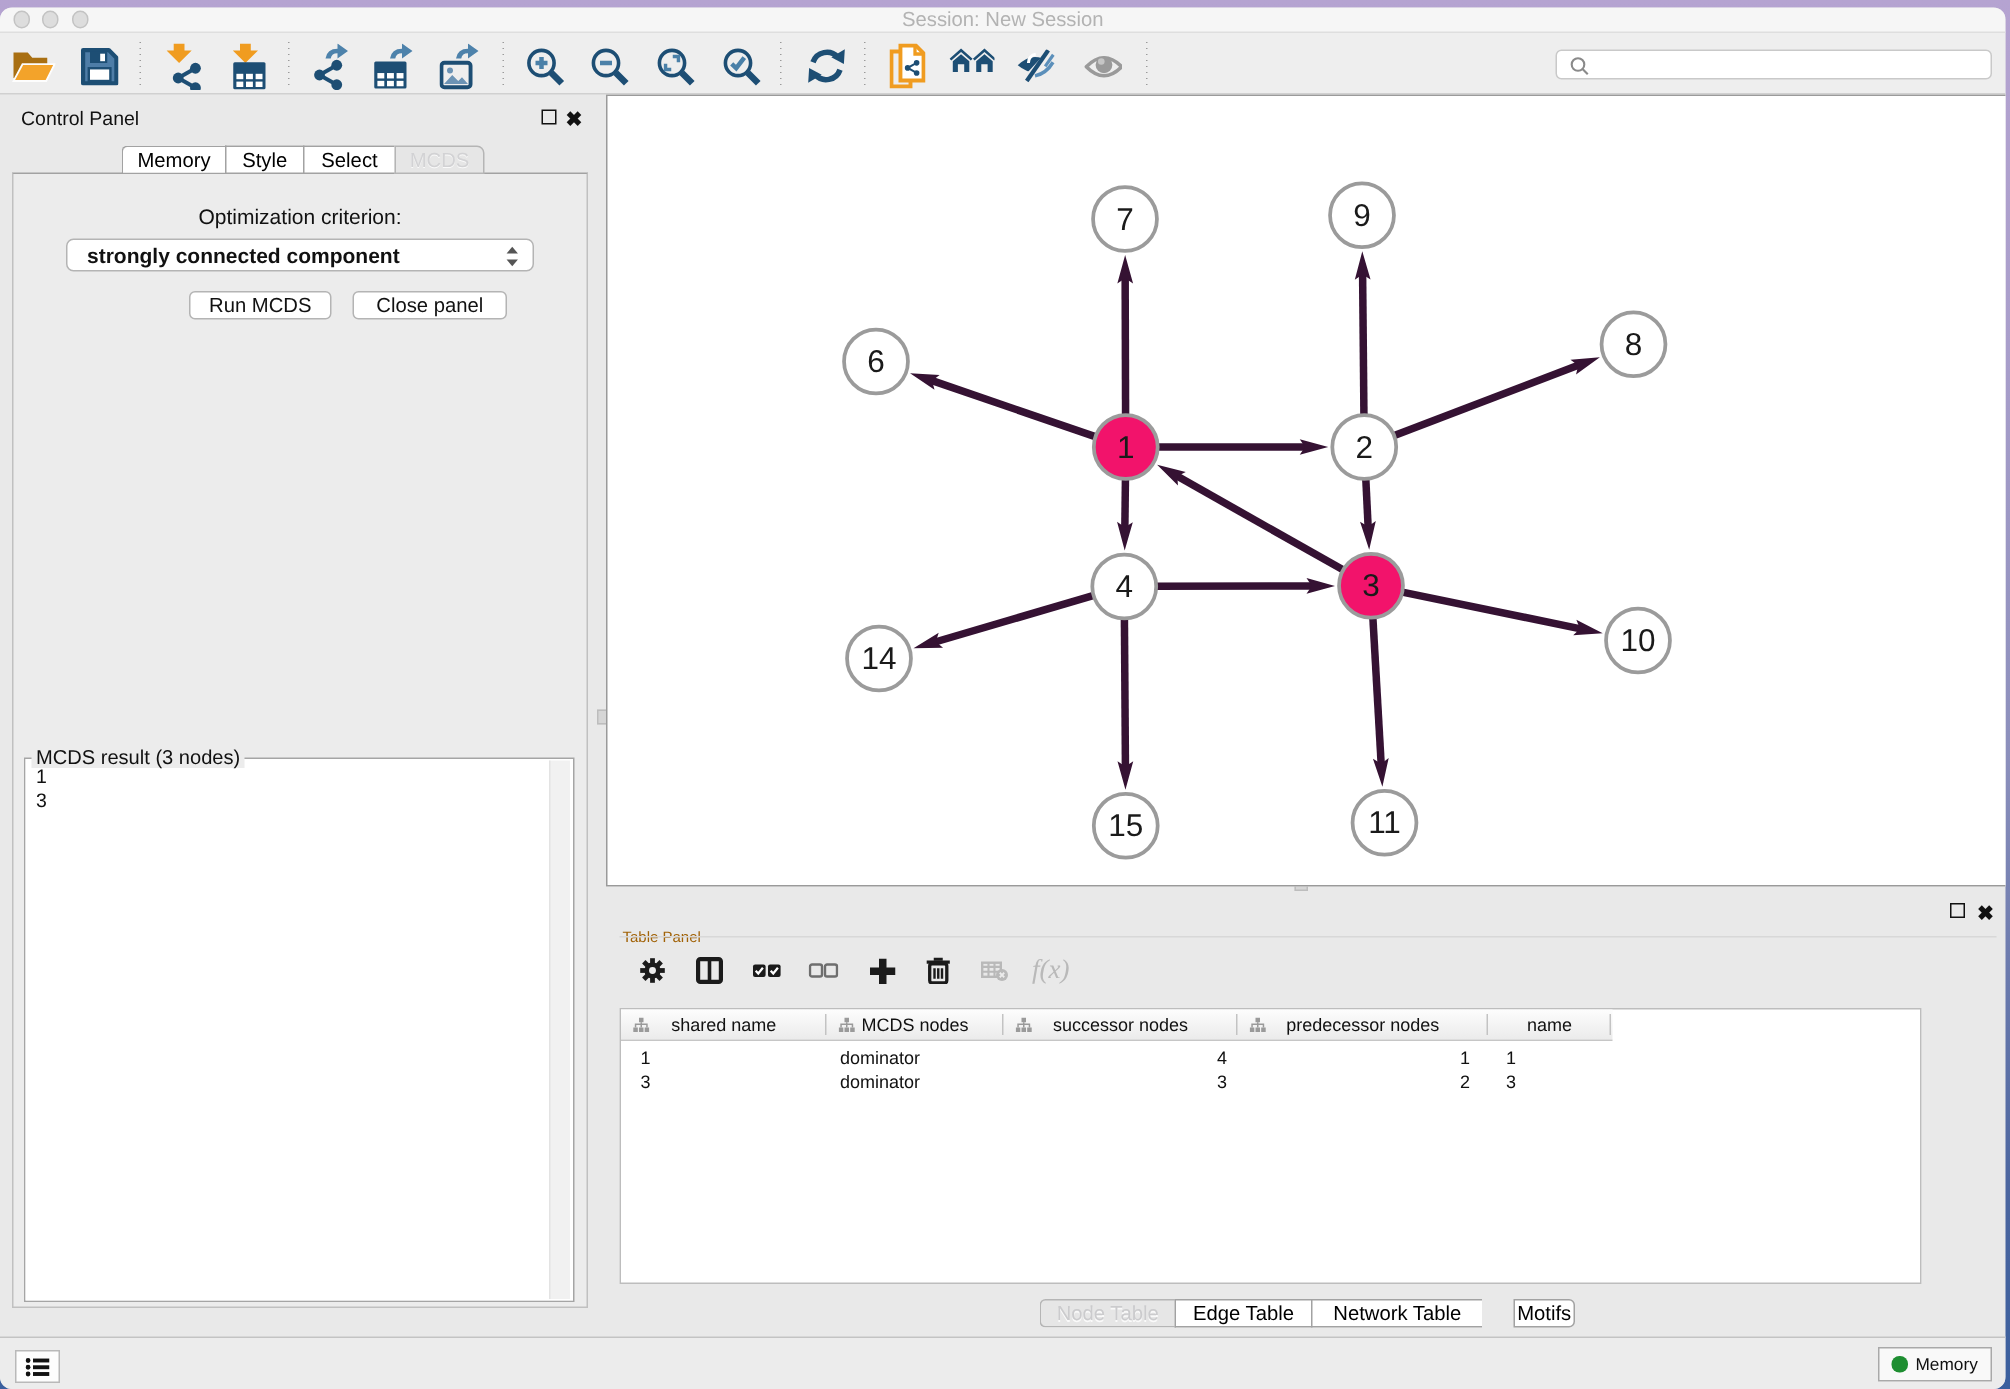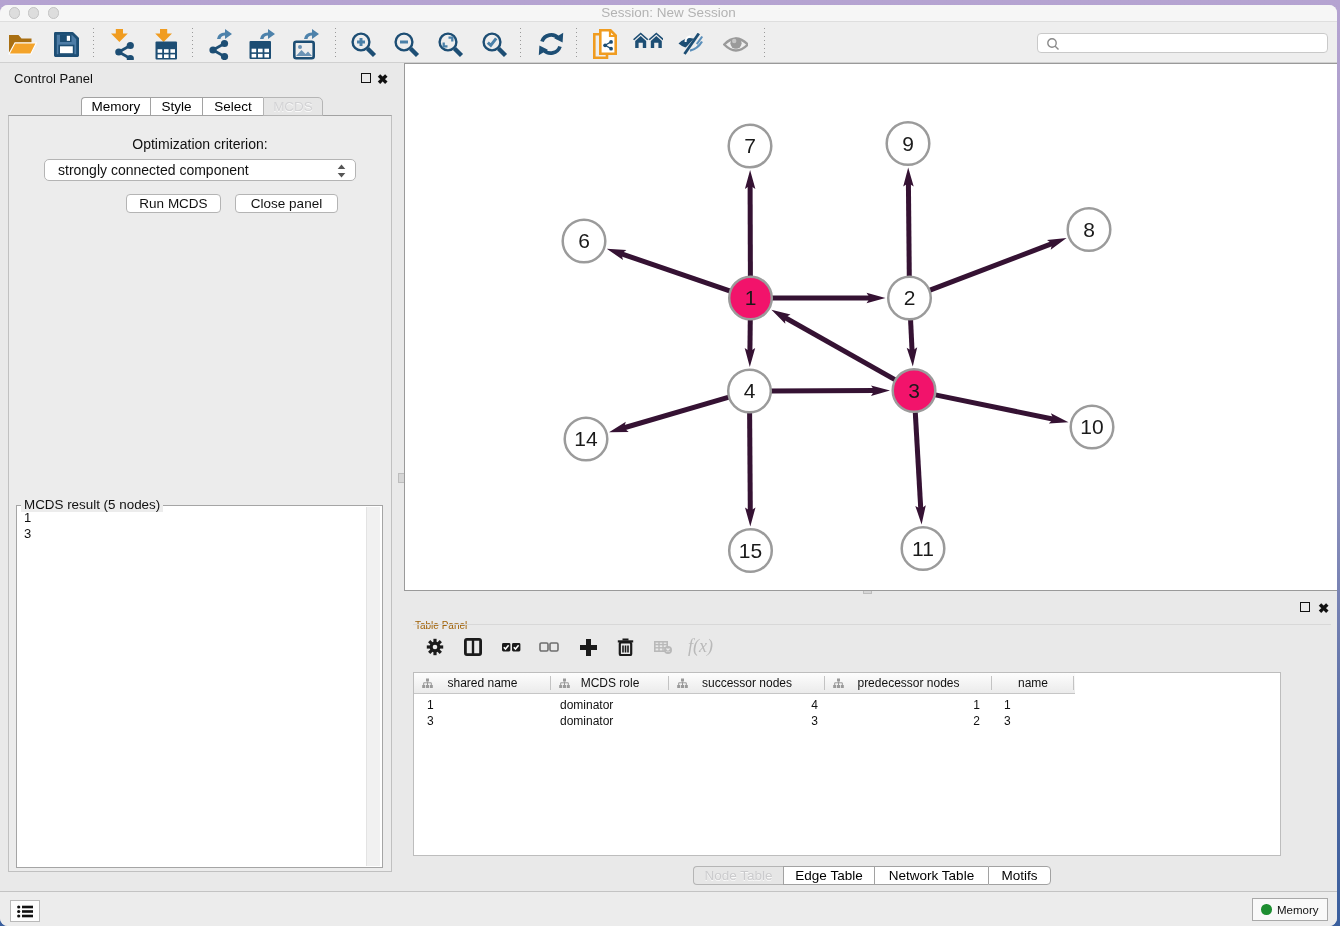--- a/index.html
+++ b/index.html
@@ -42,21 +42,21 @@
   .tab { background:#fff; border:1px solid #a2a2a2; border-right:none;
      display:flex; align-items:center; justify-content:center; color:#000; }
   .tab.first { border-radius:4px 0 0 0; }
   .tab.mcds { background:#e6e6e6; color:#d2d2d4; border-right:1px solid #b5b5b5;
      border-color:#b5b5b5; border-radius:0 5px 0 0; text-shadow:0 1px 0 #fafafa; }
   .cp-content { position:absolute; left:8px; top:110px; width:384px; height:757px;
     background:#ececec; border:1px solid #c0c0c0; border-top-color:#a2a2a2; }
   .opt-label { position:absolute; top:131px; left:8px; width:384px; text-align:center; font-size:14px; color:#111; }
   .dropdown { position:absolute; left:44px; top:154px; width:312px; height:22px;
     background:#fff; border:1px solid #b4b4b4; border-radius:5px; font-size:14px; color:#111;
-    display:flex; align-items:center; padding-left:13px; }
+    display:flex; align-items:center; padding-left:13px;font-weight:bold; }
   .btn { position:absolute; top:189px; height:19px; background:#fff; border:1px solid #b4b4b4;
     border-radius:4px; font-size:13.5px; color:#111; display:flex; align-items:center; justify-content:center;margin-left:32px; }
   .fieldset { position:absolute; left:16px; top:500px; width:367px; height:363px;
     border:1px solid #a5a5a5; }
   .fieldset-legend { position:absolute; left:21px; top:492px; font-size:13.4px; color:#111;
     background:#ececec; padding:0 3px; z-index:5; }
   .fieldset-inner { position:absolute; left:17px; top:501px; width:365px; height:361px;
     background:#fff; }
   .scrolltrack { position:absolute; right:2px; top:1px; width:14px; height:359px; background:#f1f1f1; border-left:1px solid #e3e3e3;}
   .mcds-lines { position:absolute; left:7px; top:4px; font-size:13px; color:#111; line-height:16px; }
@@ -279,21 +279,21 @@
   <div class="opt-label">Optimization criterion:</div>
   <div class="dropdown">strongly connected component
     <svg width="9" height="14" style="position:absolute; right:9px; top:4px;" viewBox="0 0 9 14">
       <polygon points="4.5,0.5 8.3,5 0.7,5" fill="#555"></polygon>
       <polygon points="4.5,13.5 8.3,9 0.7,9" fill="#555"></polygon>
     </svg>
   </div>
   <div class="btn" style="left:94px; width:95px;">Run MCDS</div>
   <div class="btn" style="left:203px; width:103px;">Close panel</div>
   <div class="fieldset"></div>
-  <div class="fieldset-legend">MCDS result (5 nodes)</div>
+  <div class="fieldset-legend">MCDS result (3 nodes)</div>
   <div class="fieldset-inner">
     <div class="scrolltrack"></div>
     <div class="mcds-lines">1<br>3</div>
   </div>
   <div class="vhandle"></div>
   <div class="hhandle"></div>
 
   <div class="netframe">
     <svg id="graph" width="931" height="503" style="position:absolute; left:0; top:22px;" font-family="&quot;Liberation Sans&quot;, sans-serif">
     <line x1="345.4" y1="191.5" x2="345.1" y2="99.0" stroke="#351233" stroke-width="5"></line>
@@ -413,21 +413,21 @@
           <div class="thlabel">shared name</div>
         </div>
       <div class="thcell" style="left:137px; width:118px;">
           <svg class="hicon" width="11" height="11" viewBox="0 0 11 11" style="left:8px;">
       <rect x="4" y="0.5" width="3" height="3" fill="#9a9a9a"></rect>
       <rect x="0.2" y="7" width="3" height="3" fill="#9a9a9a"></rect>
       <rect x="4" y="7" width="3" height="3" fill="#9a9a9a"></rect>
       <rect x="7.8" y="7" width="3" height="3" fill="#9a9a9a"></rect>
       <path d="M1.7 7 L1.7 4.8 L9.3 4.8 L9.3 7 M5.5 3.5 L5.5 7" stroke="#9a9a9a" stroke-width="1" fill="none"></path>
     </svg>
-          <div class="thlabel">MCDS role</div>
+          <div class="thlabel">MCDS nodes</div>
         </div>
       <div class="thcell" style="left:255px; width:156px;">
           <svg class="hicon" width="11" height="11" viewBox="0 0 11 11" style="left:8px;">
       <rect x="4" y="0.5" width="3" height="3" fill="#9a9a9a"></rect>
       <rect x="0.2" y="7" width="3" height="3" fill="#9a9a9a"></rect>
       <rect x="4" y="7" width="3" height="3" fill="#9a9a9a"></rect>
       <rect x="7.8" y="7" width="3" height="3" fill="#9a9a9a"></rect>
       <path d="M1.7 7 L1.7 4.8 L9.3 4.8 L9.3 7 M5.5 3.5 L5.5 7" stroke="#9a9a9a" stroke-width="1" fill="none"></path>
     </svg>
           <div class="thlabel">successor nodes</div>
@@ -456,21 +456,21 @@
     <div class="trow" style="left:146px; top:41px;">dominator</div>
     <div class="trow" style="left:0; top:41px; width:404px; text-align:right;">3</div>
     <div class="trow" style="left:0; top:41px; width:566px; text-align:right;">2</div>
     <div class="trow" style="left:590px; top:41px;">3</div>
 
   </div>
   <div class="bottom-tabs">
     <div class="btab sel" style="width:90px;">Node Table</div>
     <div class="btab" style="width:91px;">Edge Table</div>
     <div class="btab" style="width:114px;">Network Table</div>
-    <div class="btab last" style="width:63px;">Motifs</div>
+    <div class="btab last" style="width:41px;margin-left:21px;">Motifs</div>
   </div>
 
   <div class="statusbar">
     <div class="listbtn">
       <svg width="16" height="13" viewBox="0 0 16 13">
         <circle cx="1.7" cy="2" r="1.6" fill="#111"></circle>
           <rect x="5" y="0.7" width="11" height="2.6" fill="#111"></rect>
         <circle cx="1.7" cy="6.5" r="1.6" fill="#111"></circle>
           <rect x="5" y="5.2" width="11" height="2.6" fill="#111"></rect>
         <circle cx="1.7" cy="11" r="1.6" fill="#111"></circle>

